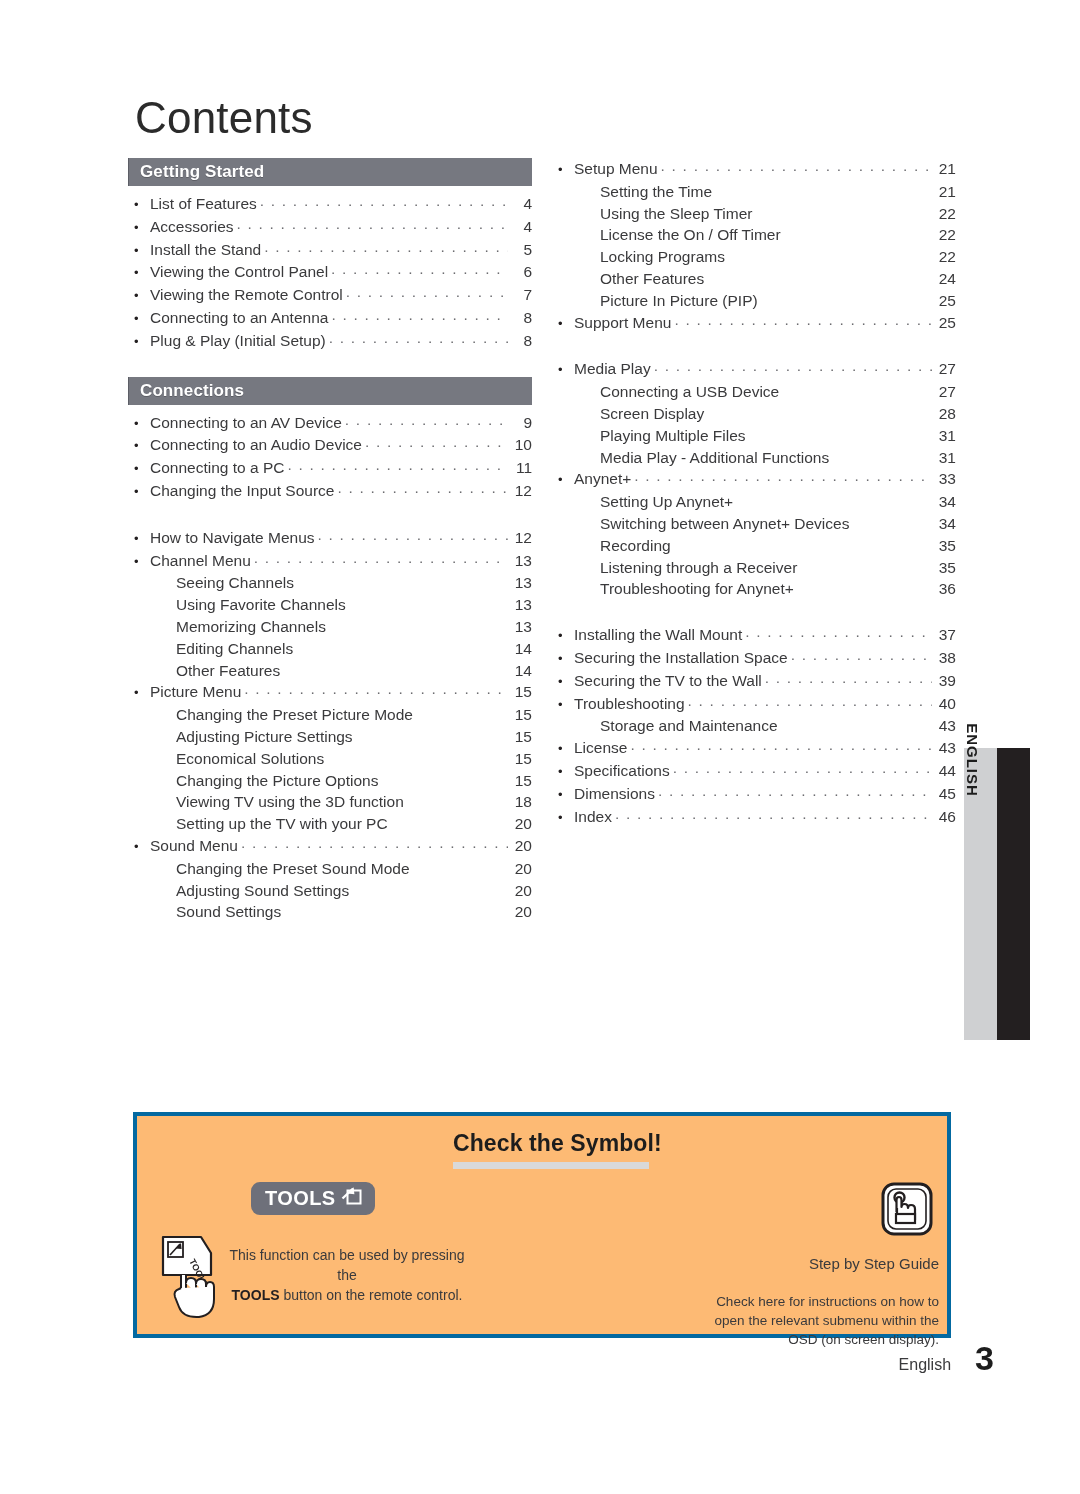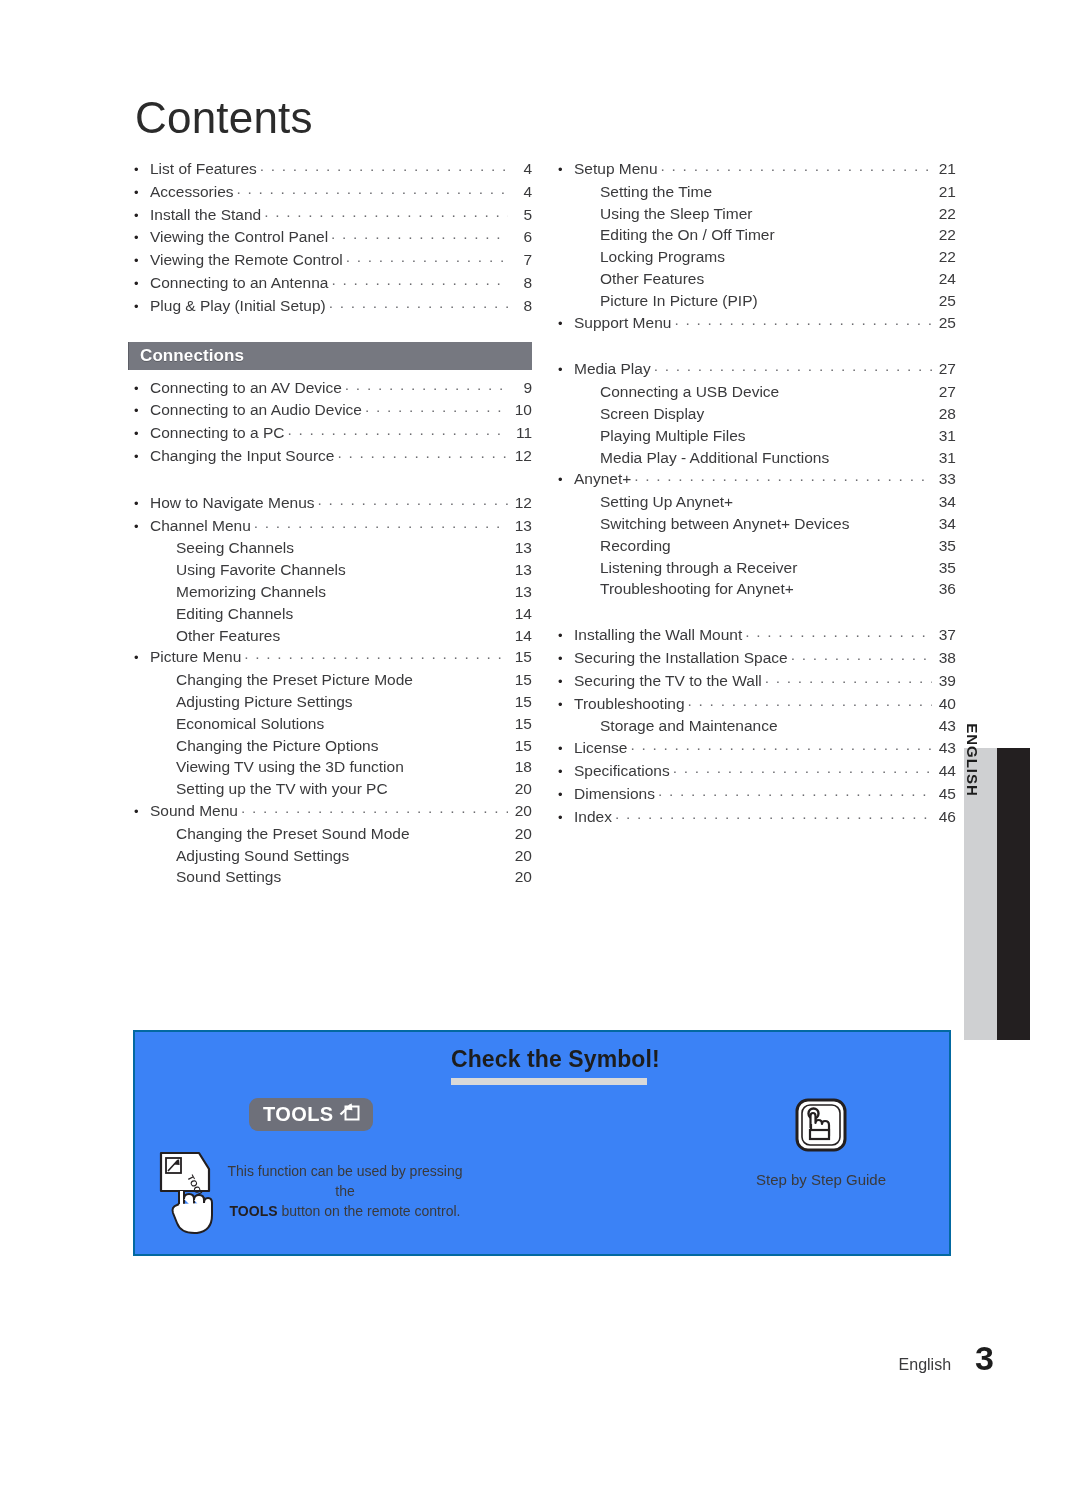--- a/index.html
+++ b/index.html
@@ -78,39 +78,39 @@
     font-size:15px;font-weight:bold;letter-spacing:1px;
     color:#1d1d1d;
   }
   .side-black{
     position:absolute;left:997px;top:748px;
     width:33px;height:292px;background:#231f20;
   }
 
   
   .symbol-box{
-    position:absolute;left:133px;top:1030px;
+    position:absolute;left:133px;top:1112px;
     width:818px;height:226px;
-    border:2px solid #0369a1;
-    box-sizing:border-box;background:#3b82f6;
+    border:4px solid #0369a1;
+    box-sizing:border-box;background:#fdba74;
   }
   .symbol-title{
     position:absolute;left:316px;top:14px;
     font-size:23px;font-weight:bold;color:#1d1d1d;
     letter-spacing:.1px;
   }
   .symbol-underline{
     position:absolute;left:316px;top:46px;
     width:196px;height:7px;background:#d9d9d9;
   }
 
   .sym-col{position:absolute;text-align:center;}
   .sym-col.c1{left:18px;top:66px;width:320px;text-align:left;}
   .sym-col.c2{left:350px;top:62px;width:215px;}
-  .sym-col.c3{left:570px;top:62px;width:232px;}
+  .sym-col.c3{left:570px;top:62px;width:232px;text-align:right;}
 
   .sym-cap{
     font-size:15px;color:#3a3a3c;margin-top:8px;line-height:20px;
   }
   .sym-desc{
     font-size:13.5px;color:#3a3a3c;line-height:19px;margin-top:18px;
   }
 
   
   .tools-badge{
@@ -139,20 +139,23 @@
   .footer .f-num{font-size:34px;font-weight:bold;color:#1d1d1d;}
 </style>
 </head>
 <body>
 
 <div class="page">
 
   <div class="page-title">Contents</div>
 
   <div class="col col-left" id="col-left">
+      <div class="sec-bar">
+        <span class="sec-label">Getting Started</span>
+      </div>
       <div class="toc-l1">
         <span class="bullet">•</span>
         <span class="t-label">List of Features</span>
         <span class="dots">. . . . . . . . . . . . . . . . . . . . . . . . . . . . . . . . . . . . . . . . . . . . . . . . . . . . . . . . . . . . . . . . . . . . . . . . . . . . . . . . . . . . . . . . . . . . . . . . . . . . . . . . . . . . . . . . . . . . . . . </span>
         <span class="pg">4</span>
       </div>
       <div class="toc-l1">
         <span class="bullet">•</span>
         <span class="t-label">Accessories</span>
         <span class="dots">. . . . . . . . . . . . . . . . . . . . . . . . . . . . . . . . . . . . . . . . . . . . . . . . . . . . . . . . . . . . . . . . . . . . . . . . . . . . . . . . . . . . . . . . . . . . . . . . . . . . . . . . . . . . . . . . . . . . . . . </span>
@@ -323,21 +326,21 @@
         <span class="t-label">Setting the Time</span>
         <span class="dots">. . . . . . . . . . . . . . . . . . . . . . . . . . . . . . . . . . . . . . . . . . . . . . . . . . . . . . . . . . . . . . . . . . . . . . . . . . . . . . . . . . . . . . . . . . . . . . . . . . . . . . . . . . . . . . . . . . . . . . . </span>
         <span class="pg">21</span>
       </div>
       <div class="toc-l2">
         <span class="t-label">Using the Sleep Timer</span>
         <span class="dots">. . . . . . . . . . . . . . . . . . . . . . . . . . . . . . . . . . . . . . . . . . . . . . . . . . . . . . . . . . . . . . . . . . . . . . . . . . . . . . . . . . . . . . . . . . . . . . . . . . . . . . . . . . . . . . . . . . . . . . . </span>
         <span class="pg">22</span>
       </div>
       <div class="toc-l2">
-        <span class="t-label">Editing the On / Off Timer</span>
+        <span class="t-label">License the On / Off Timer</span>
         <span class="dots">. . . . . . . . . . . . . . . . . . . . . . . . . . . . . . . . . . . . . . . . . . . . . . . . . . . . . . . . . . . . . . . . . . . . . . . . . . . . . . . . . . . . . . . . . . . . . . . . . . . . . . . . . . . . . . . . . . . . . . . </span>
         <span class="pg">22</span>
       </div>
       <div class="toc-l2">
         <span class="t-label">Locking Programs</span>
         <span class="dots">. . . . . . . . . . . . . . . . . . . . . . . . . . . . . . . . . . . . . . . . . . . . . . . . . . . . . . . . . . . . . . . . . . . . . . . . . . . . . . . . . . . . . . . . . . . . . . . . . . . . . . . . . . . . . . . . . . . . . . . </span>
         <span class="pg">22</span>
       </div>
       <div class="toc-l2">
         <span class="t-label">Other Features</span>
@@ -520,20 +523,21 @@
           <rect x="13" y="11" width="38" height="40" rx="8" ry="8" fill="none" stroke="#231f20" stroke-width="1.6"></rect>
           <circle cx="24.5" cy="19.5" r="5" fill="#fff" stroke="#231f20" stroke-width="2.4"></circle>
           <path d="M24.5 24.5 L24.5 33" stroke="#231f20" stroke-width="2.4" fill="none"></path>
           <path d="M22 30 L22 42 L40 42 L40 31 Q40 27 36 27 Q33 27 33 30
                    Q33 26 29.5 26 Q26.5 26 26.5 29 L26.5 22
                    Q26.5 19 24 19 Q21.5 19 21.5 22 L21.5 34" fill="#ffffff" stroke="#231f20" stroke-width="2.2" stroke-linejoin="round"></path>
           <rect x="21" y="36" width="19" height="9" fill="#ffffff" stroke="#231f20" stroke-width="2.2"></rect>
         </svg>
       </span>
       <div class="sym-cap">Step by Step Guide</div>
+      <div class="sym-desc">Check here for instructions on how to open the relevant submenu within the OSD (on screen display).</div>
     </div>
   </div>
 
   <div class="footer">
     <span class="f-lang">English</span>
     <span class="f-num">3</span>
   </div>
 
 </div>
 

